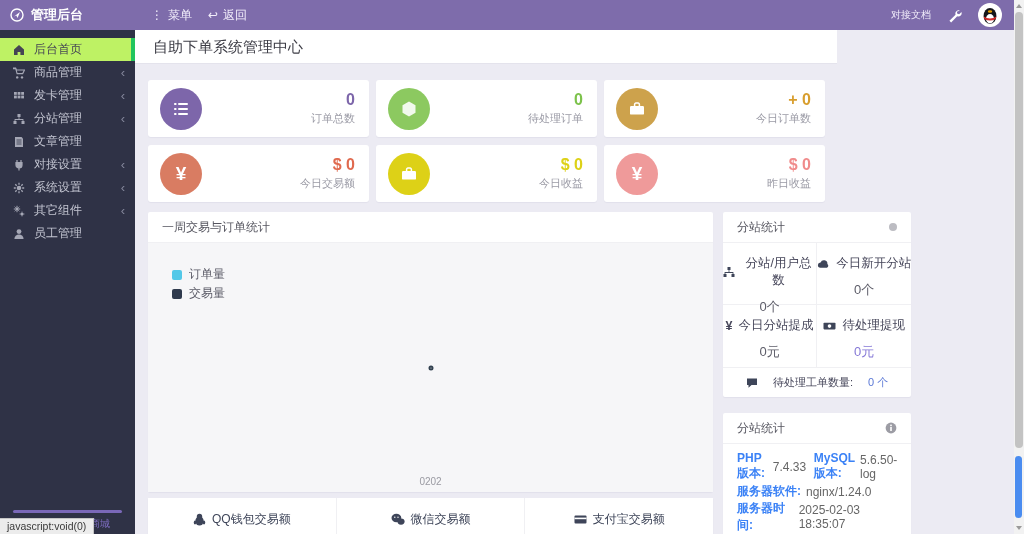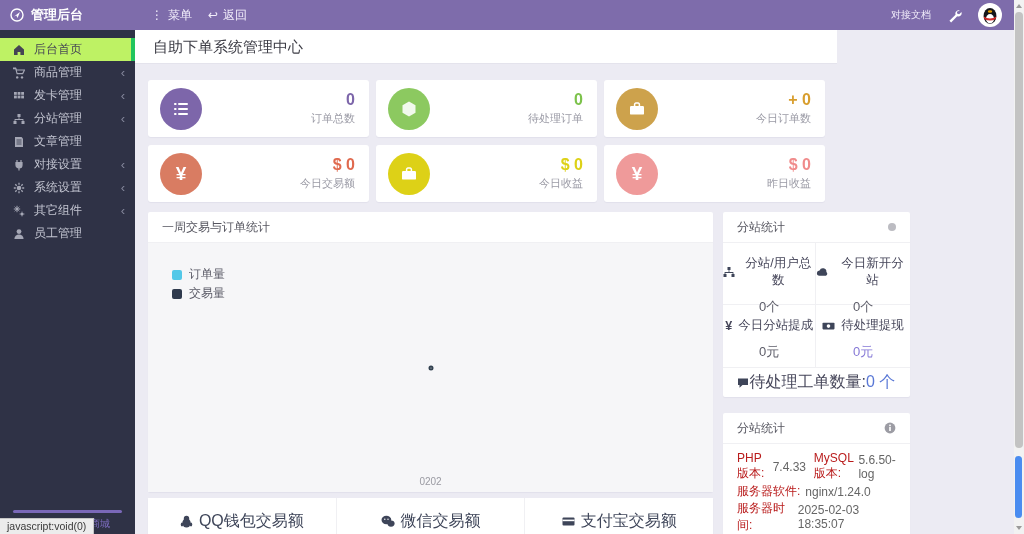--- a/index.html
+++ b/index.html
@@ -56,35 +56,35 @@
 .legend-row{display:flex;align-items:center;gap:7px;height:19px;font-size:12px;color:#5a5a66}
 .lswatch{width:10px;height:10px;border-radius:2px}
 .sw-cyan{background:#53c8e8}
 .sw-dark{background:#2f3a4d}
 .cpoint{position:absolute;left:50%;top:50%;width:5px;height:5px;border:2px solid #31404f;border-radius:50%;background:#fff;transform:translate(-50%,-50%)}
 .xlabel{position:absolute;left:50%;bottom:5px;transform:translateX(-50%);font-size:10px;color:#9a9aa2}
 
 .pay-panel{margin-top:6px;background:#fff;display:flex;height:62px;box-shadow:0 1px 1px rgba(40,40,90,.05)}
 .pay-col{flex:1;text-align:center;padding-top:13px;border-left:1px solid #f0f0f3}
 .pay-col:first-child{border-left:none}
-.pay-label{font-size:16px;color:#3e4559;display:flex;justify-content:center;gap:6px;align-items:center}
+.pay-label{font-size:12px;color:#3e4559;display:flex;justify-content:center;gap:6px;align-items:center}
 
 .bgrid{display:flex;flex-wrap:wrap}
 .bcell{width:50%;height:62px;text-align:center;padding-top:12px;border-bottom:1px solid #f0f0f3}
 .bcell.bleft{border-right:1px solid #f0f0f3}
 .bcell-label{font-size:12.5px;color:#46465a;display:flex;justify-content:center;align-items:center;gap:6px}
 .bcell-value{margin-top:9px;font-size:13px;color:#5c5c68}
 .v-lav{color:#8578d6}
-.bfooter{height:30px;display:flex;align-items:center;justify-content:center;gap:0;font-size:16px;color:#46465a}
+.bfooter{height:30px;display:flex;align-items:center;justify-content:center;gap:15px;font-size:11px;color:#46465a}
 .bfoot-count{color:#5a78d6}
 
 .env-panel{margin-top:16px}
 .env-body{padding:10px 14px 8px}
 .env-row{height:25px;display:flex;align-items:center;font-size:12px;color:#666}
-.env-k{font-weight:normal;color:#b91c1c;margin-right:5px}
+.env-k{font-weight:bold;color:#3b82f6;margin-right:5px}
 .env-gap{width:14px}
 
 .scrollbar{position:absolute;right:0;top:0;width:10px;height:534px;background:#f2f2f2;z-index:7}
 .sb-arrow{position:absolute;left:2px;width:0;height:0;border-left:3px solid transparent;border-right:3px solid transparent}
 .sb-up{top:4px;border-bottom:4px solid #9a9a9a}
 .sb-down{bottom:4px;border-top:4px solid #9a9a9a}
 .sb-thumb{position:absolute;left:1px;top:12px;width:8px;height:436px;background:#c3c3c3;border-radius:4px}
 .float-widget{position:absolute;right:2px;bottom:16px;width:7px;height:62px;background:#4a8cf0;border-radius:4px;z-index:8;cursor:pointer}
 
 .status-tip{position:absolute;left:0;bottom:0;background:#ececec;border:1px solid #c6c6c6;border-left:none;border-bottom:none;padding:1px 7px 2px;font-size:10.5px;color:#3a3a3a;z-index:9;font-family:"Liberation Sans",sans-serif}

